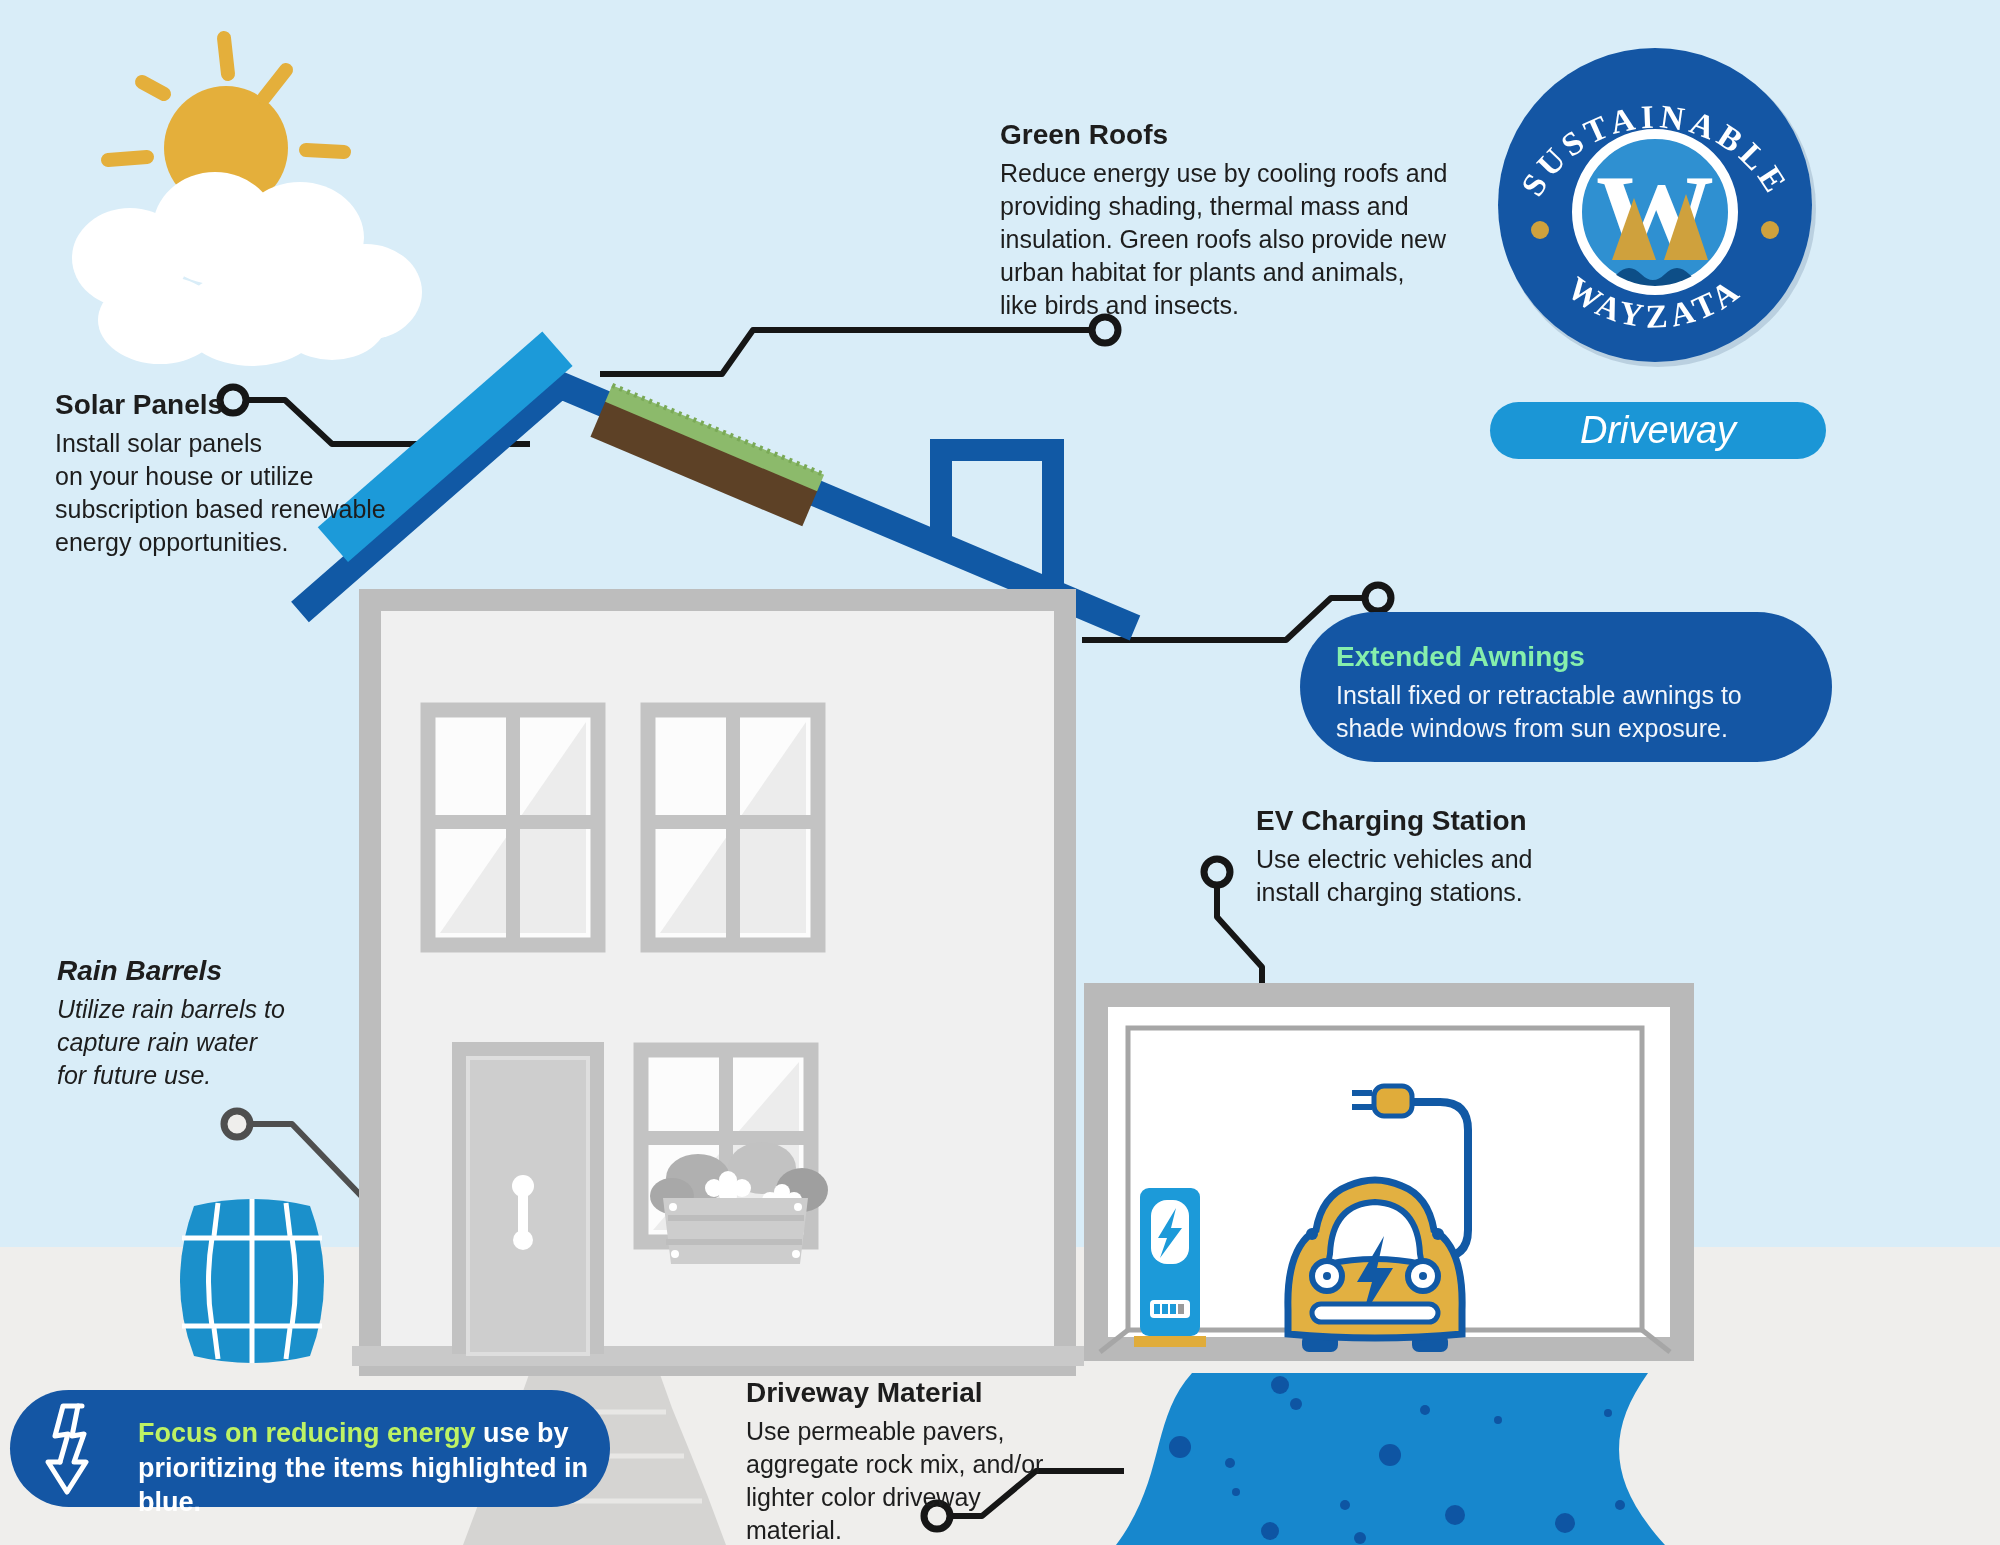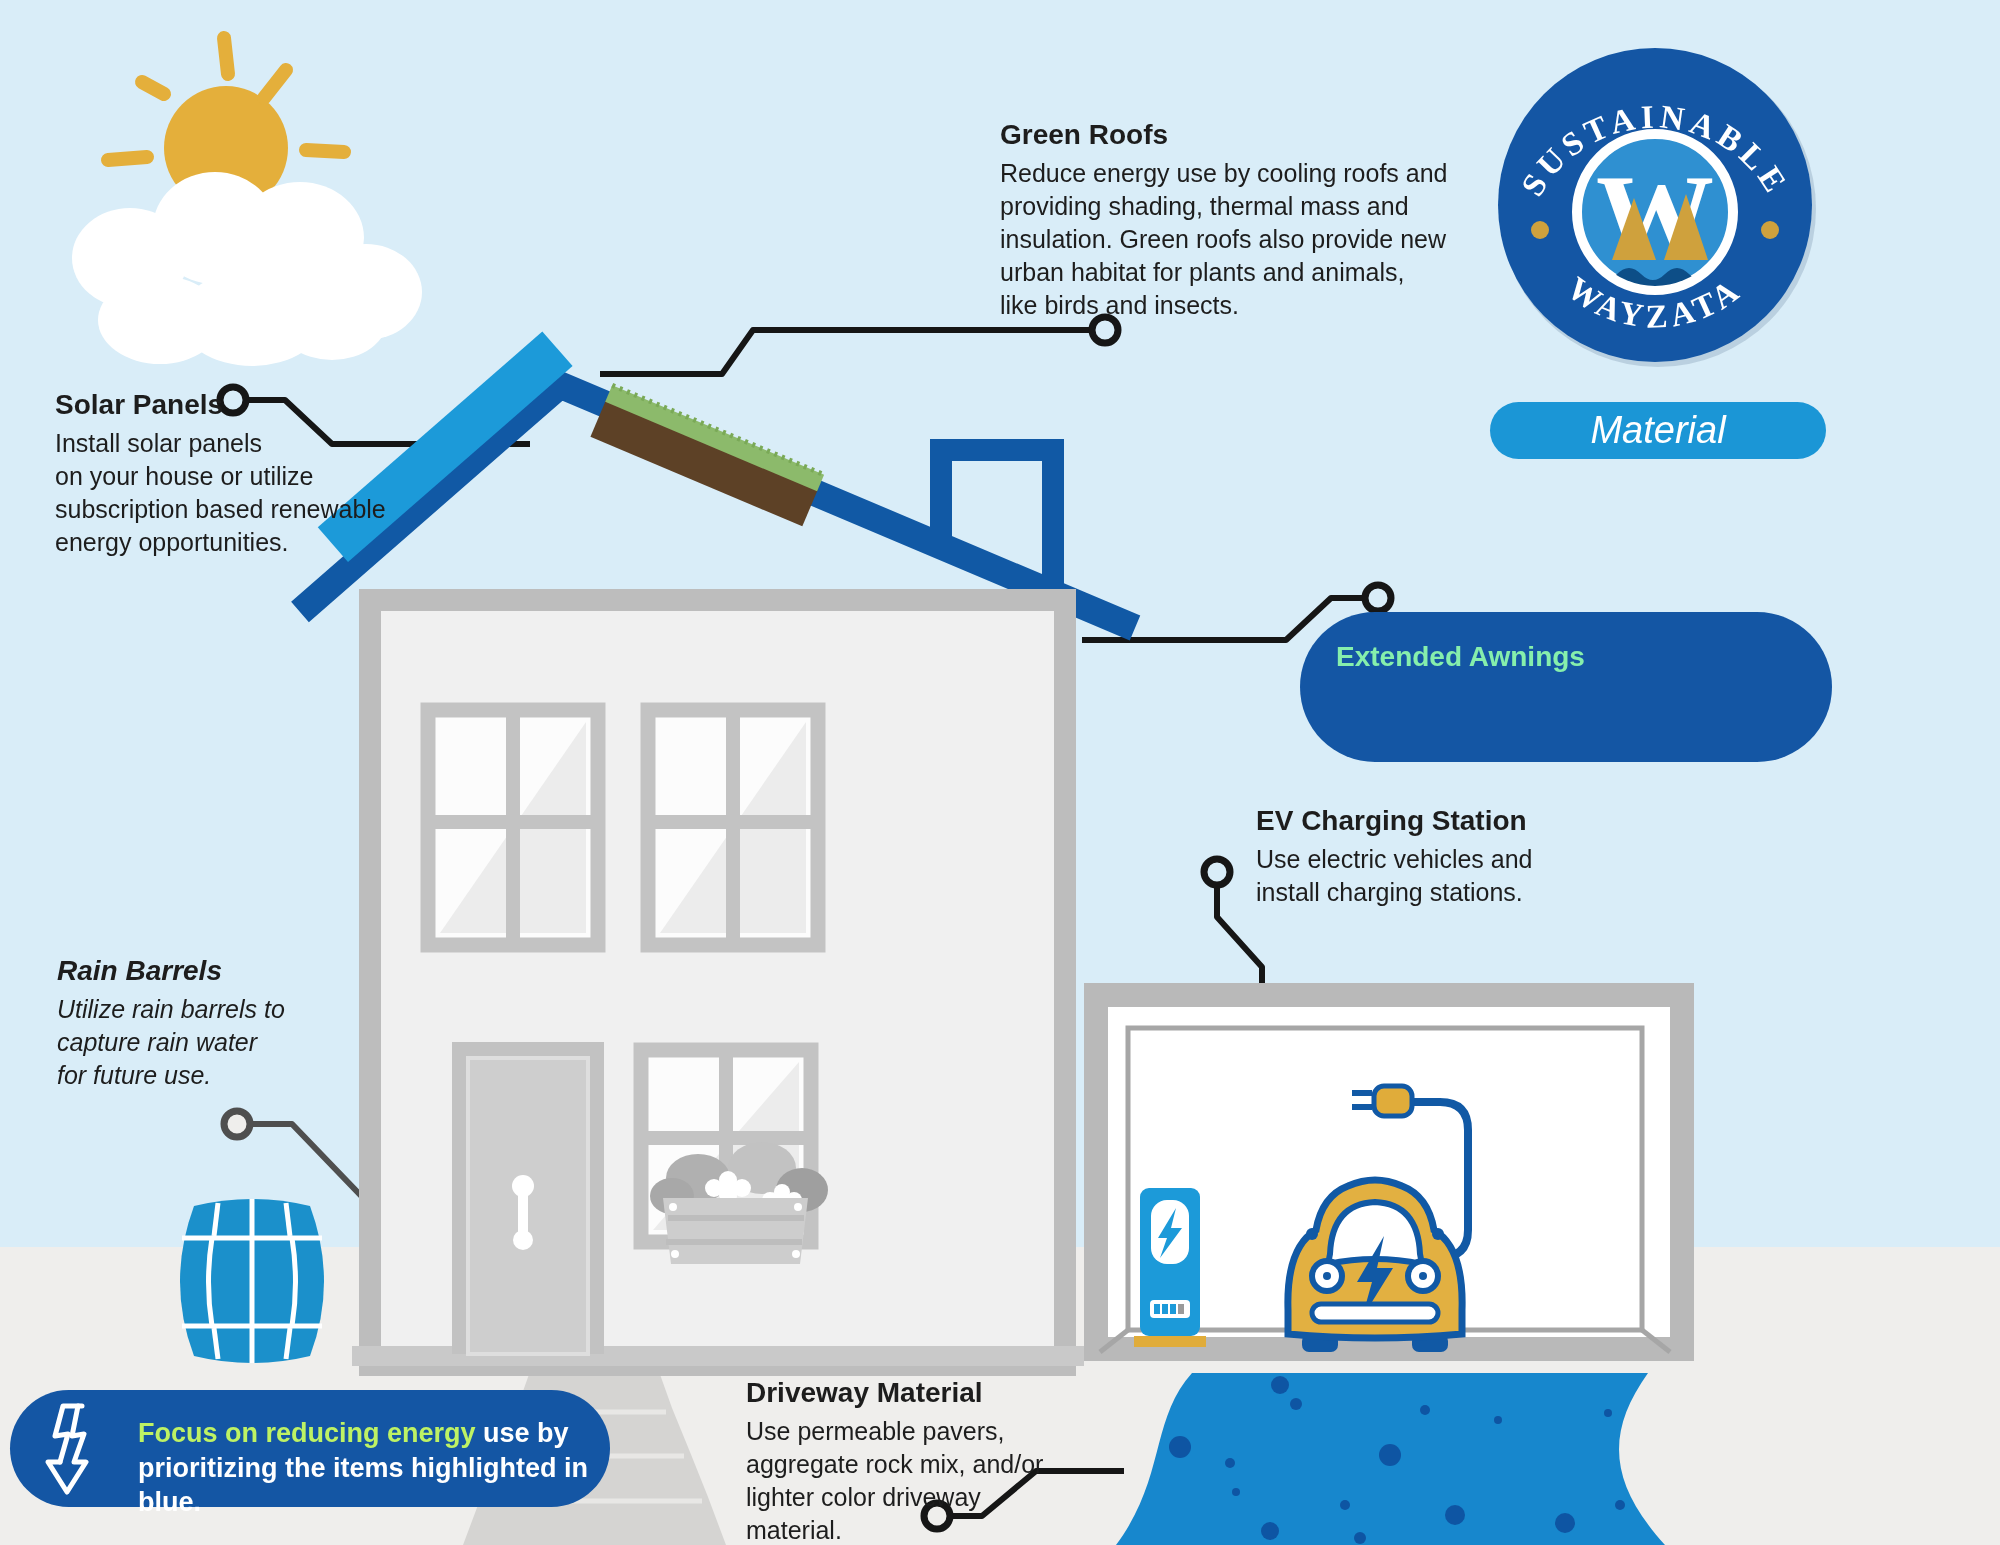--- a/index.html
+++ b/index.html
@@ -288,21 +288,21 @@
       <text font-family="Liberation Serif, DejaVu Serif, serif" font-size="33" font-weight="700" fill="#ffffff" letter-spacing="5" text-anchor="middle">
         <textPath href="#logoArcTop" startOffset="50%">SUSTAINABLE</textPath>
       </text>
       <text font-family="Liberation Serif, DejaVu Serif, serif" font-size="33" font-weight="700" fill="#ffffff" letter-spacing="5" text-anchor="middle">
         <textPath href="#logoArcBottom" startOffset="50%">WAYZATA</textPath>
       </text>
     </g>
   </svg>
 
   <div class="header-block">
-    <div class="header-tag">Material</div>
+    <div class="header-tag">Driveway</div>
   </div>
 
   <div class="callout" style="left:55px;top:390px;width:340px;">
     <div class="callout-title">Solar Panels</div>
     <div class="callout-body">Install solar panels
 on your house or utilize
 subscription based renewable
 energy opportunities.</div>
   </div>
 
@@ -310,20 +310,22 @@
     <div class="callout-title">Green Roofs</div>
     <div class="callout-body">Reduce energy use by cooling roofs and
 providing shading, thermal mass and
 insulation. Green roofs also provide new
 urban habitat for plants and animals,
 like birds and insects.</div>
   </div>
 
   <div class="pill" style="left:1300px;top:612px;width:532px;height:150px;padding:30px 36px 0 36px;">
     <div class="callout-title">Extended Awnings</div>
+    <div class="callout-body">Install fixed or retractable awnings to
+shade windows from sun exposure.</div>
   </div>
 
   <div class="callout" style="left:1256px;top:806px;width:340px;">
     <div class="callout-title">EV Charging Station</div>
     <div class="callout-body">Use electric vehicles and
 install charging stations.</div>
   </div>
 
   <div class="callout" style="left:57px;top:956px;width:300px;font-style:italic;">
     <div class="callout-title">Rain Barrels</div>

